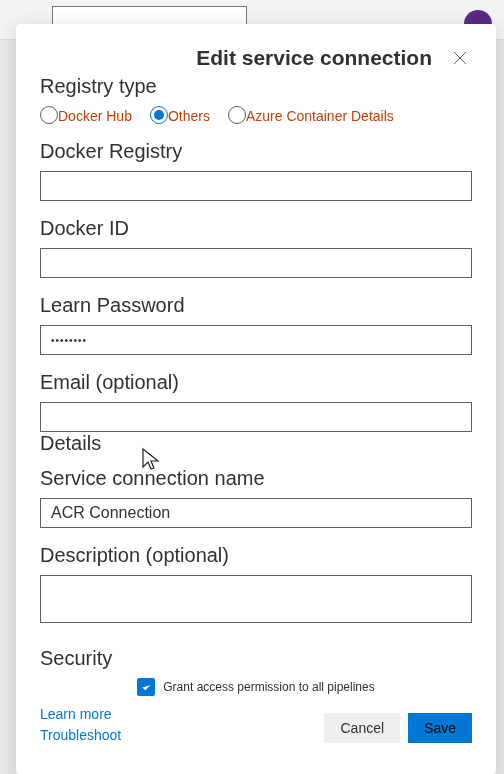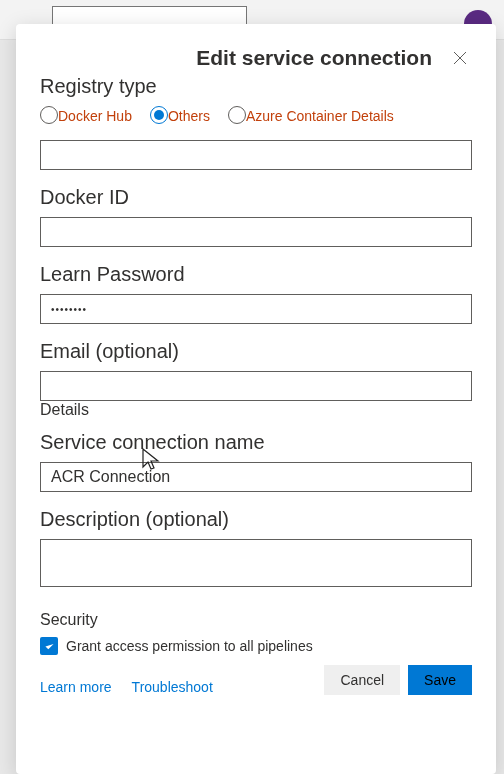--- a/index.html
+++ b/index.html
@@ -108,52 +108,54 @@
       padding: 0 10px;
       font-family: inherit;
       color: #323130;
     }
     textarea.text-input {
       height: 48px;
       padding: 6px 10px;
       resize: none;
     }
     .section-heading {
-      font-size: 16px;
+      font-size: 20px;
       color: #323130;
       margin-bottom: 12px;
       margin-top: -4px;
     }
     .checkbox-row {
       display: flex;
       align-items: center;
       gap: 8px;
-      font-size: 14px;
-      color: #323130;
+      font-size: 12px;
+      color: #323130;
+      justify-content: center;
     }
     .checkbox {
       width: 18px; height: 18px;
       border-radius: 2px;
       background: #0078d4;
       display: flex;
       align-items: center;
       justify-content: center;
       cursor: pointer;
       flex-shrink: 0;
     }
     .checkbox svg { width: 13px; height: 13px; fill: #fff; }
     .footer {
       display: flex;
       justify-content: space-between;
       align-items: flex-end;
       margin-top: 10px;
     }
     .link-col {
       display: flex;
-      gap: 20px;
+      flex-direction: column;
+      gap: 5px;
     }
     .link {
       color: #0078d4;
       font-size: 14px;
       text-decoration: none;
       cursor: pointer;
     }
     .btn-row { display: flex; gap: 8px; align-items: center; }
     .btn {
       font-size: 14px;
@@ -201,20 +203,21 @@
         <span>Others</span>
       </label>
       <label class="radio-opt">
         <span class="radio-circle"></span>
         <span>Azure Container Details</span>
       </label>
     </div>
   </div>
 
   <div class="field-group">
+    <span class="field-label">Docker Registry</span>
     <input class="text-input" type="text" value="" style="">
   </div>
 
   <div class="field-group">
     <span class="field-label">Docker ID</span>
     <input class="text-input" type="text" value="" style="">
   </div>
 
   <div class="field-group">
     <span class="field-label">Learn Password</span>

